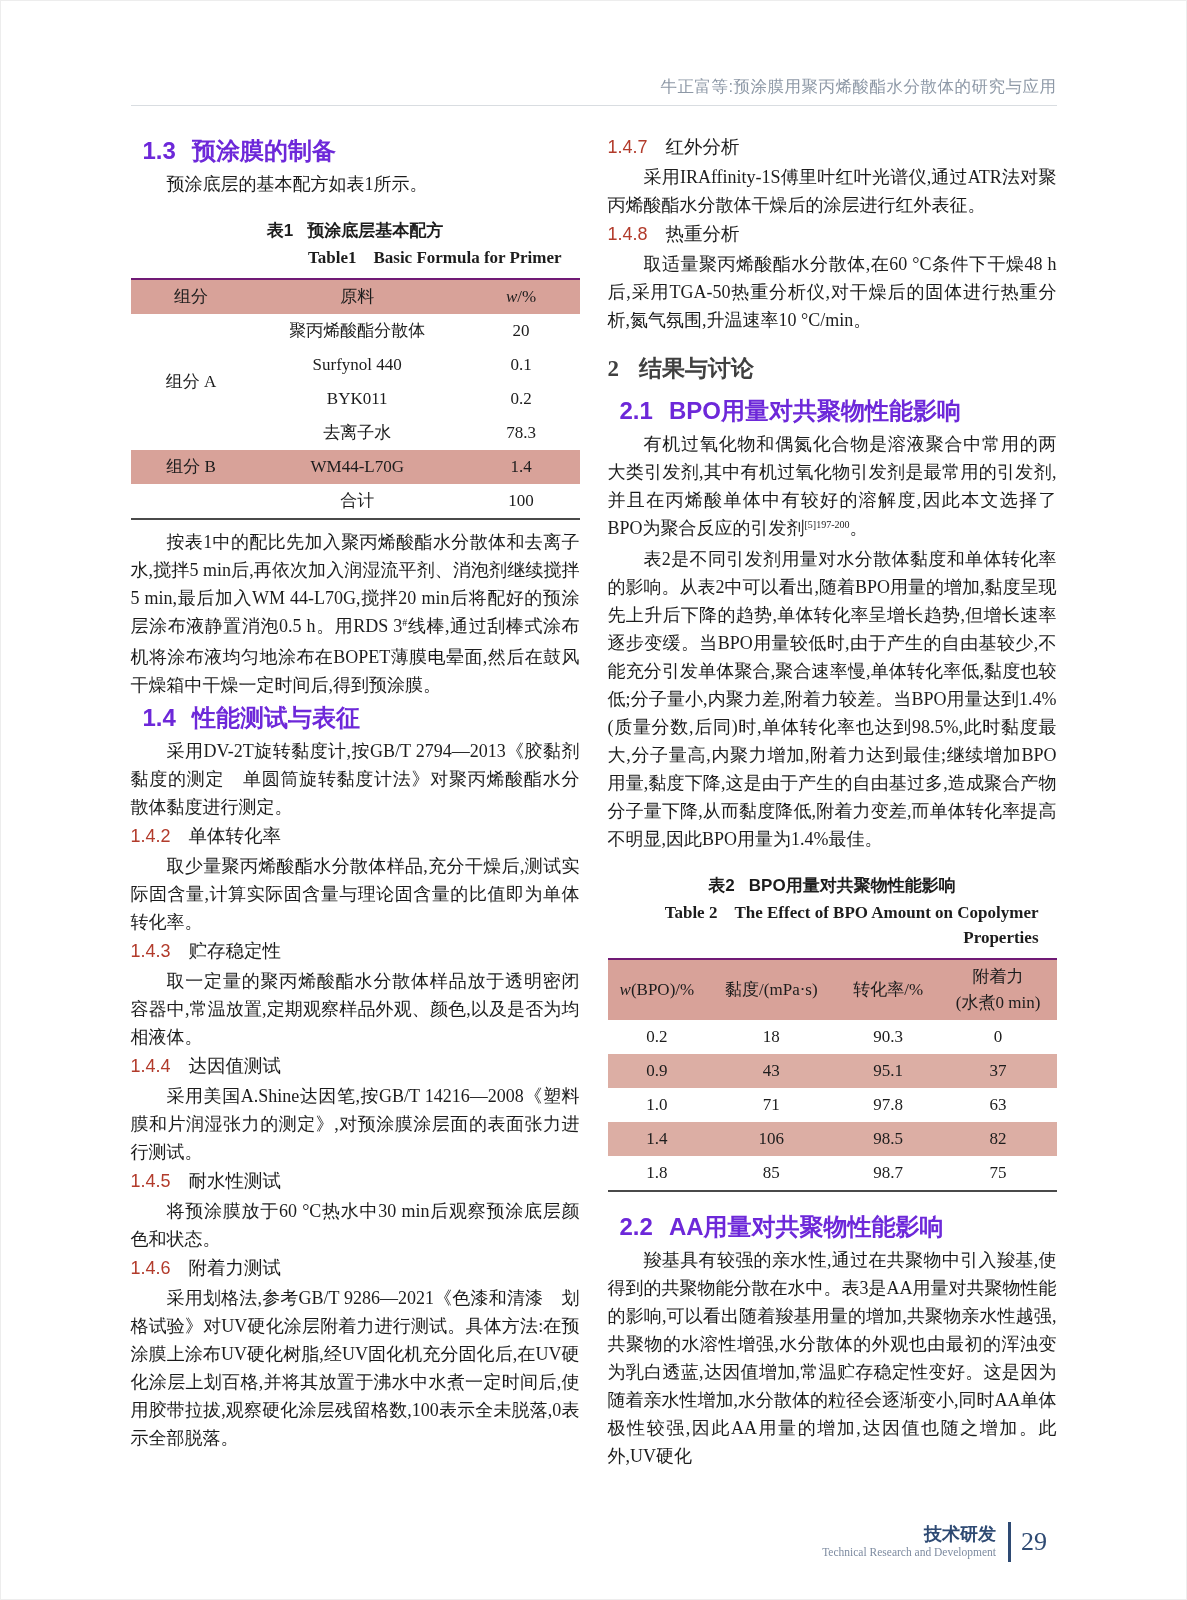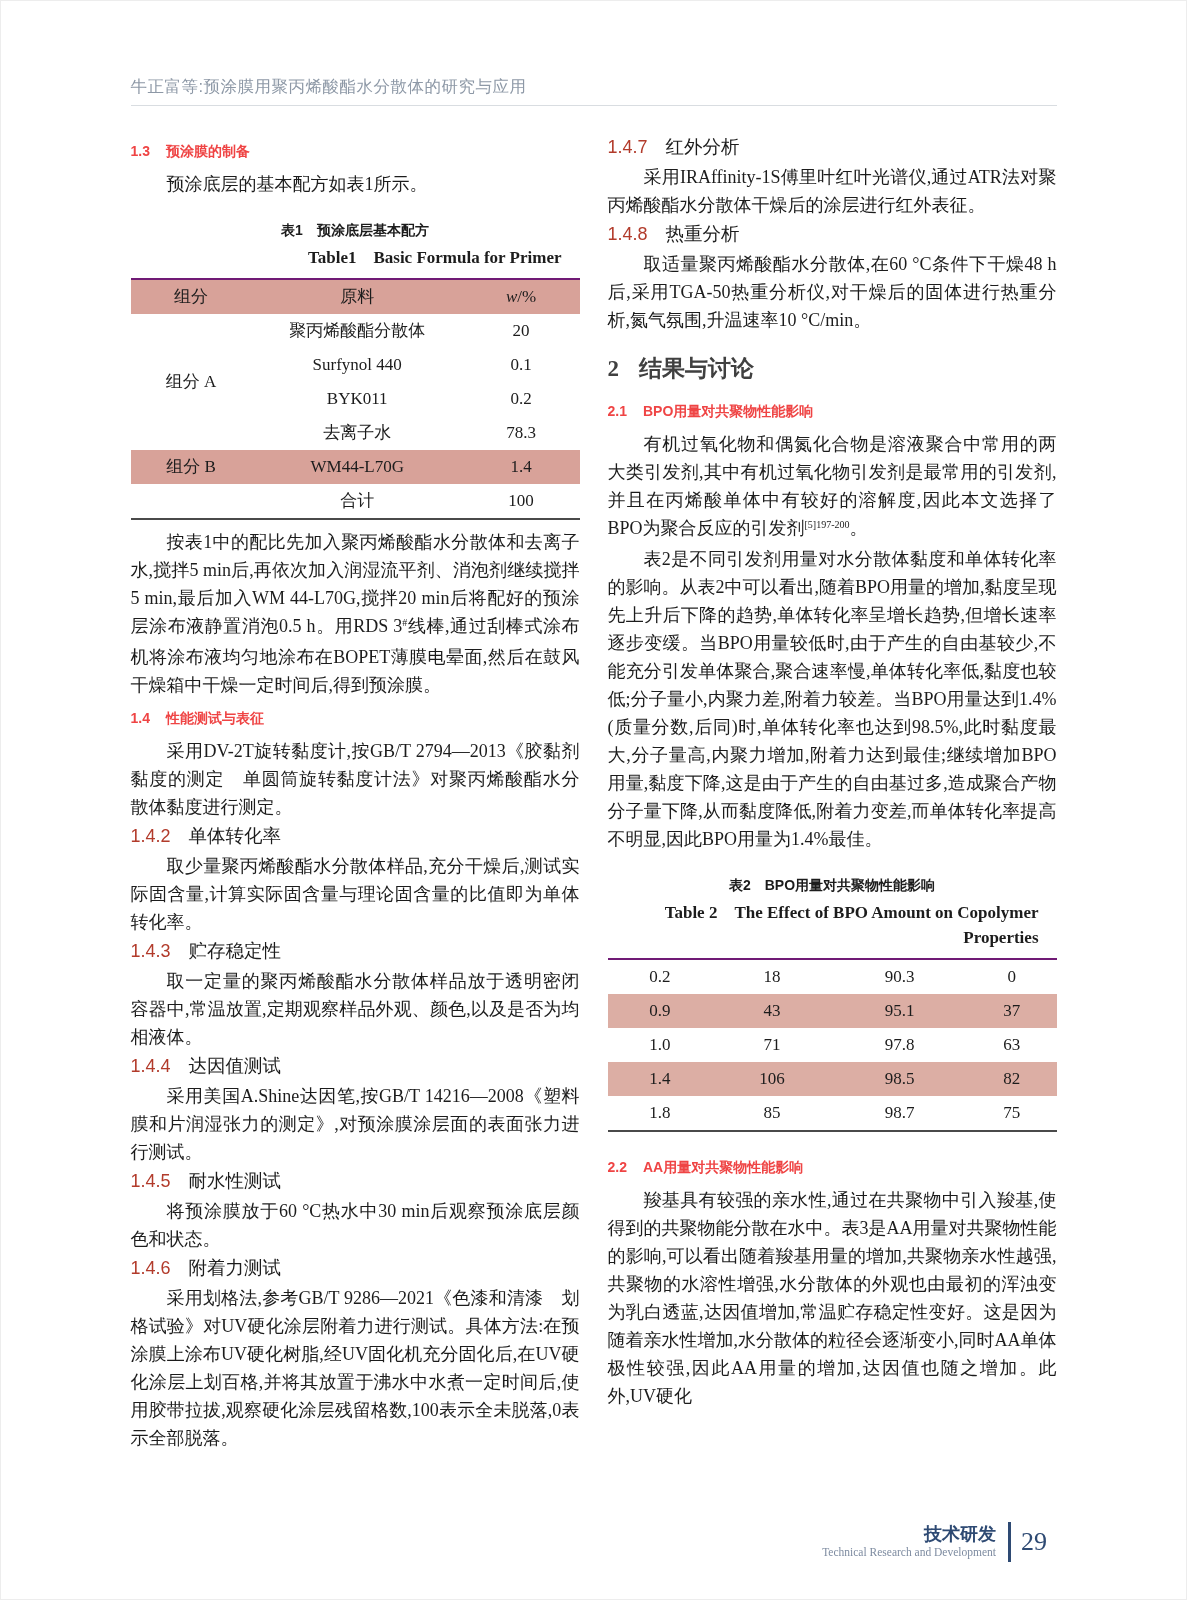--- a/index.html
+++ b/index.html
@@ -5,32 +5,32 @@
   html,body{margin:0;padding:0;}
   body{
     width:1187px;height:1600px;position:relative;overflow:hidden;
     background:#ffffff;color:#1c1c1c;
     font-family:"Liberation Serif","DejaVu Serif",serif;
     box-shadow:inset 0 0 0 1px #ededed;
   }
   .inner{width:926px;margin:0 auto;}
   
   .running-head{
-    padding-top:76px;
+    padding-top:76px;text-align:right;
     font-family:"Liberation Sans","DejaVu Sans",sans-serif;
     font-size:16.5px;color:#8d98a6;letter-spacing:.5px;
   }
   .head-rule{border:none;border-top:1px solid #d9dde1;margin:7px 0 0 0;}
   
   .columns{display:grid;grid-template-columns:1fr 1fr;column-gap:28px;margin-top:26px;}
   .col{min-width:0;}
   
   .h-sec{
     font-family:"Liberation Sans","DejaVu Sans",sans-serif;
-    color:#ef4444;font-weight:bold;font-size:14px;line-height:30px;margin:4px 0 4px 0;
+    color:#6d28d9;font-weight:bold;font-size:24px;line-height:30px;margin:4px 0 4px 12px;
   }
   .h-sec .num{margin-right:16px;}
   .h-big{
     font-family:Liberation Serif, serif;
     color:#404040;font-weight:bold;font-size:23px;line-height:34px;margin:18px 0 10px 0;
   }
   .h-big .num{margin-right:20px;}
   .h-sub{font-size:18.5px;line-height:29px;margin:1px 0;font-weight:normal;}
   .h-sub .num{
     color:#b23b2b;font-family:"Liberation Sans","DejaVu Sans",sans-serif;
@@ -38,21 +38,21 @@
   }
   
   .para{
     font-size:18px;line-height:28px;text-align:justify;
     margin:0;text-indent:2em;
   }
   .sup{font-size:10px;position:relative;top:-6px;}
   
   .cap-cn{
     text-align:center;font-family:"Liberation Sans","DejaVu Sans",sans-serif;
-    font-weight:bold;font-size:14px;line-height:25px;margin-top:20px;
+    font-weight:bold;font-size:17px;line-height:25px;margin-top:20px;
   }
   .cap-cn .cap-label{margin-right:14px;}
   .cap-en{
     text-align:right;font-weight:bold;font-size:17px;line-height:25px;
     margin:2px 18px 8px 18px;
   }
   
   table.dtable{
     width:100%;border-collapse:collapse;
     border-top:2px solid #701a75;border-bottom:2px solid #4a4a4a;
@@ -210,20 +210,29 @@
 
       <p class="para">表2是不同引发剂用量对水分散体黏度和单体转化率的影响。从表2中可以看出,随着BPO用量的增加,黏度呈现先上升后下降的趋势,单体转化率呈增长趋势,但增长速率逐步变缓。当BPO用量较低时,由于产生的自由基较少,不能充分引发单体聚合,聚合速率慢,单体转化率低,黏度也较低;分子量小,内聚力差,附着力较差。当BPO用量达到1.4%(质量分数,后同)时,单体转化率也达到98.5%,此时黏度最大,分子量高,内聚力增加,附着力达到最佳;继续增加BPO用量,黏度下降,这是由于产生的自由基过多,造成聚合产物分子量下降,从而黏度降低,附着力变差,而单体转化率提高不明显,因此BPO用量为1.4%最佳。</p>
 
       <div class="cap-cn">
         <span class="cap-label">表2</span><span>BPO用量对共聚物性能影响</span>
       </div>
       <div class="cap-en">Table 2　The Effect of BPO Amount on Copolymer Properties</div>
 
       <table class="dtable">
         <tbody>
+            <tr class="pink">
+          <th class="t2-c1"><span class="w-it">w</span><span>(BPO)/%</span></th>
+          <th class="t2-c2">黏度/(mPa·s)</th>
+          <th class="t2-c3">转化率/%</th>
+          <th class="t2-c4 two-line">
+                <span>附着力</span>
+                <span>(水煮0 min)</span>
+              </th>
+        </tr>
         <tr>
           <td>0.2</td>
           <td>18</td>
           <td>90.3</td>
           <td>0</td>
         </tr>
         <tr class="stripe">
           <td>0.9</td>
           <td>43</td>
           <td>95.1</td>

